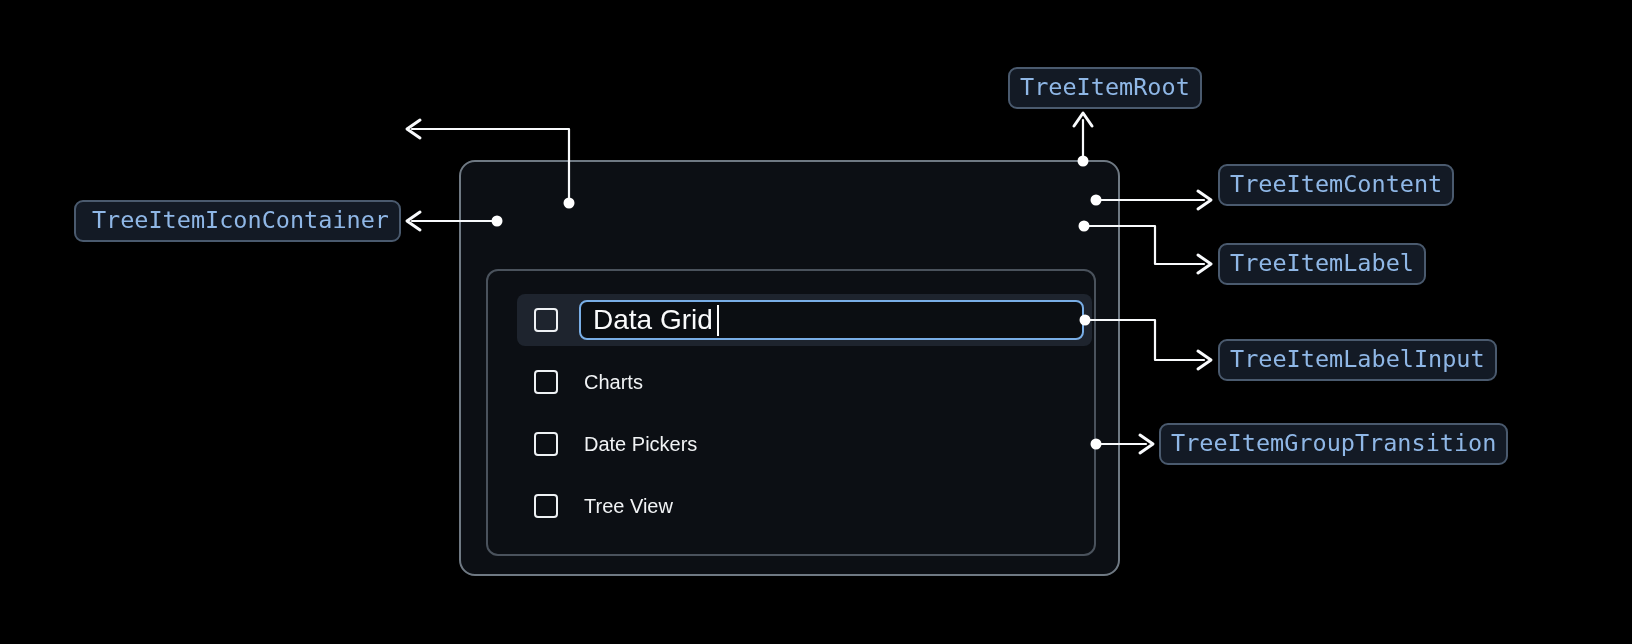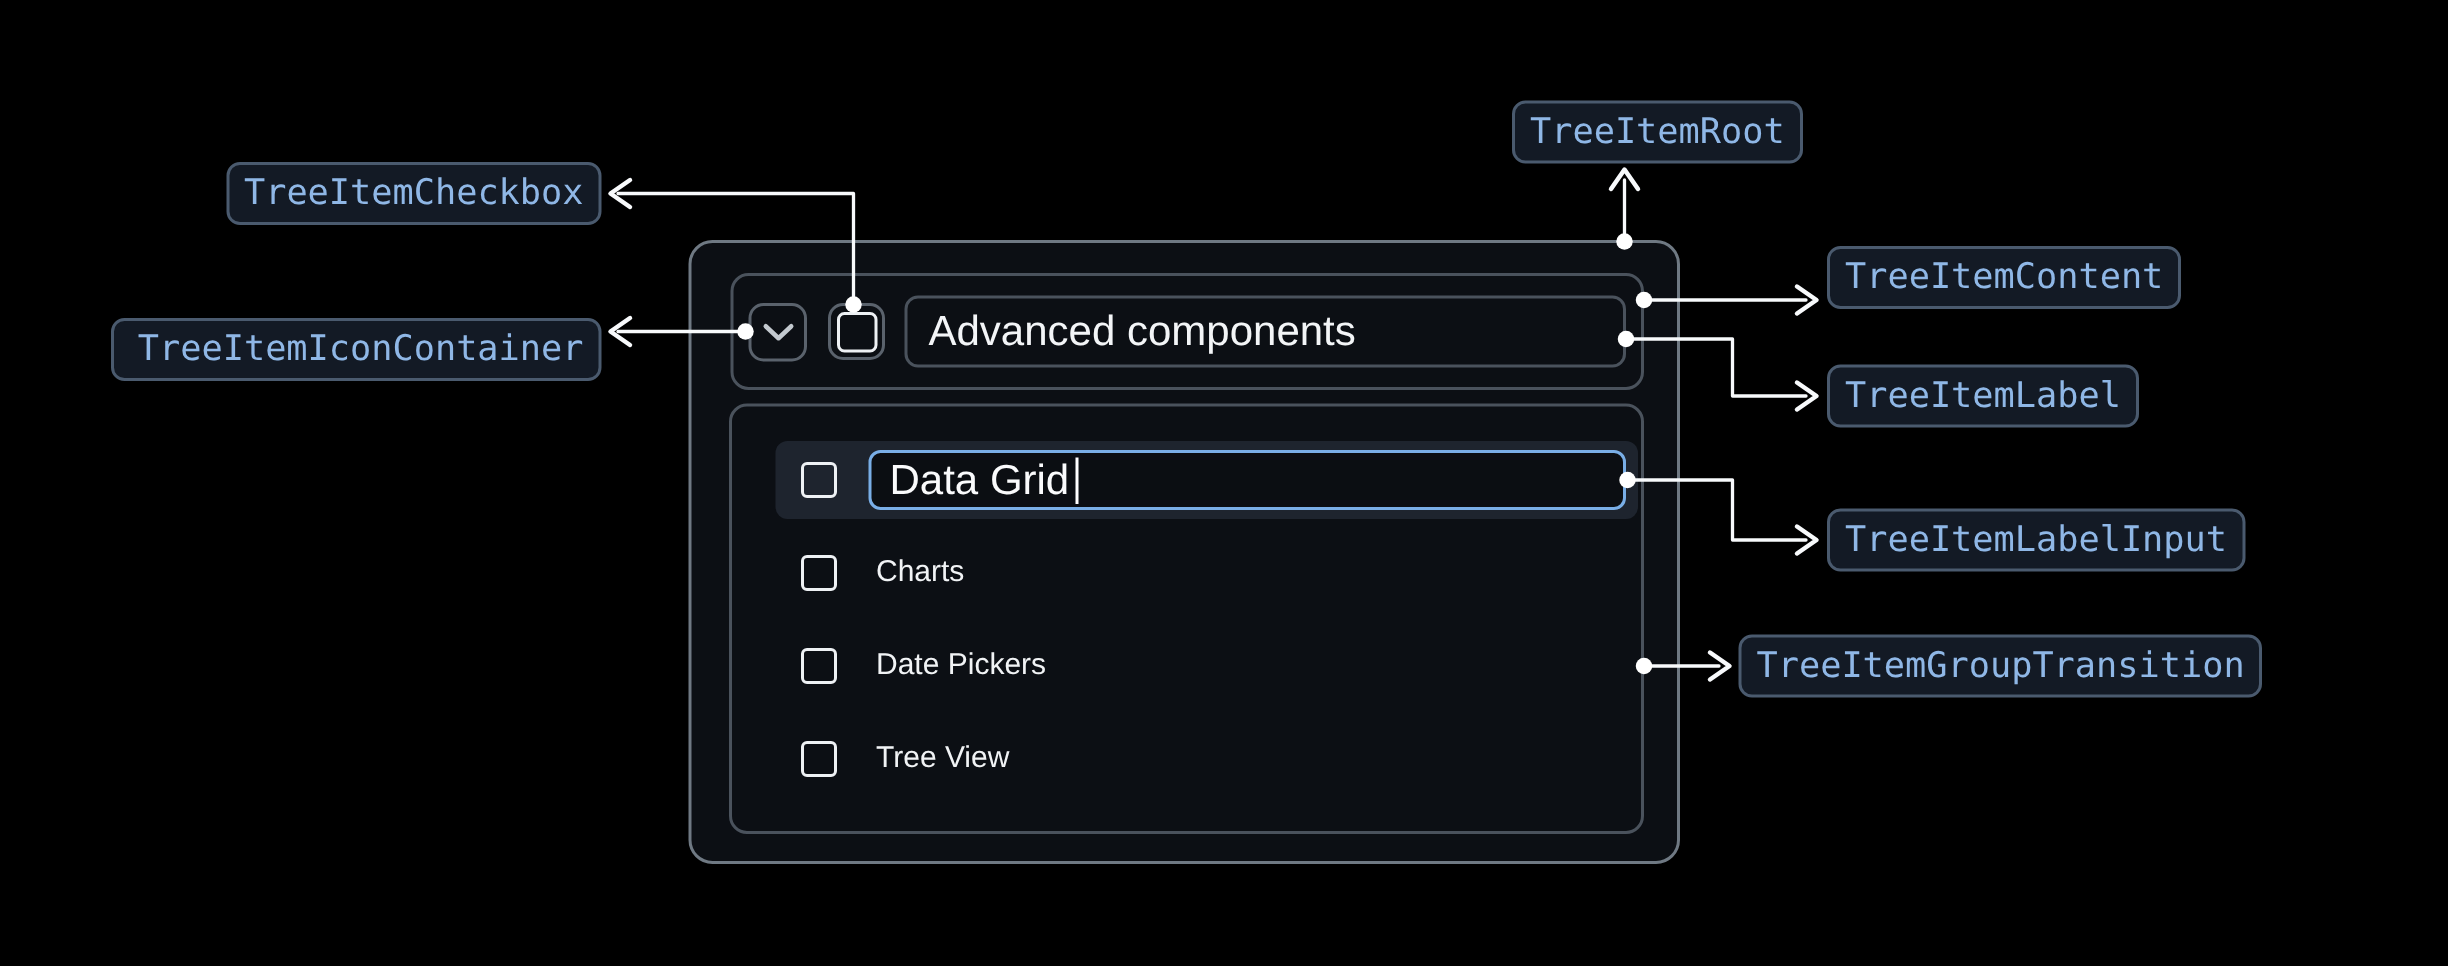--- a/index.html
+++ b/index.html
@@ -23,21 +23,21 @@
     background: #131a25;
     border: 2px solid #4a5a6e;
     border-radius: 9px;
     color: #8fb7e6;
     font-family: "DejaVu Sans Mono", monospace;
     font-size: 23.5px;
     white-space: nowrap;
     line-height: 1;
   }
   .chip-checkbox        { right: 1231px; top: 108px; }
-  .chip-icon-container  { right: 1231px; top: 212px; padding-left: 16px; }
+  .chip-icon-container  { right: 1231px; top: 200px; padding-left: 16px; }
   .chip-root            { left: 984px;  top: 67px; margin-left: 24px;  }
   .chip-content         { left: 1218px; top: 164px; }
   .chip-label           { left: 1218px; top: 243px; }
   .chip-label-input     { left: 1218px; top: 339px; }
   .chip-group-transition{ left: 1159px; top: 423px; }
 
   
   .root-box {
     position: absolute;
     left: 459px; top: 160px; width: 661px; height: 416px;
@@ -147,35 +147,20 @@
     pointer-events: none;
   }
 </style>
 </head>
 <body>
 
 <div id="stage">
 
   <div class="root-box"></div>
 
-  <div class="content-box">
-    <div class="icon-container">
-      <span style="display:flex;">
-        <svg width="22" height="13" viewBox="0 0 22 13" fill="none">
-          <polyline points="2.5,2.5 11,10.5 19.5,2.5" stroke="#c3c9cf" stroke-width="3" stroke-linecap="round" stroke-linejoin="round"></polyline>
-        </svg>
-      </span>
-    </div>
-    <div class="checkbox-container">
-      <div class="checkbox-big"></div>
-    </div>
-    <div class="header-label">
-      <span>Advanced components</span>
-    </div>
-  </div>
 
   <div class="group-box"></div>
 
   <div class="row-selected"></div>
   <div class="checkbox-small" style="top: 308px;"></div>
   <div class="label-input">
     <span>Data Grid</span>
     <div class="caret"></div>
   </div>
 
@@ -185,23 +170,20 @@
   </div>
   <div class="tree-row row-date-pickers">
     <div class="checkbox-small" style="left:48px; position:absolute;"></div>
     <span class="row-label">Date Pickers</span>
   </div>
   <div class="tree-row row-tree-view">
     <div class="checkbox-small" style="left:48px; position:absolute;"></div>
     <span class="row-label">Tree View</span>
   </div>
 
-  <div class="chip chip-checkbox">
-    <span>TreeItemCheckbox</span>
-  </div>
   <div class="chip chip-icon-container">
     <span>TreeItemIconContainer</span>
   </div>
   <div class="chip chip-root">
     <span>TreeItemRoot</span>
   </div>
   <div class="chip chip-content">
     <span>TreeItemContent</span>
   </div>
   <div class="chip chip-label">

